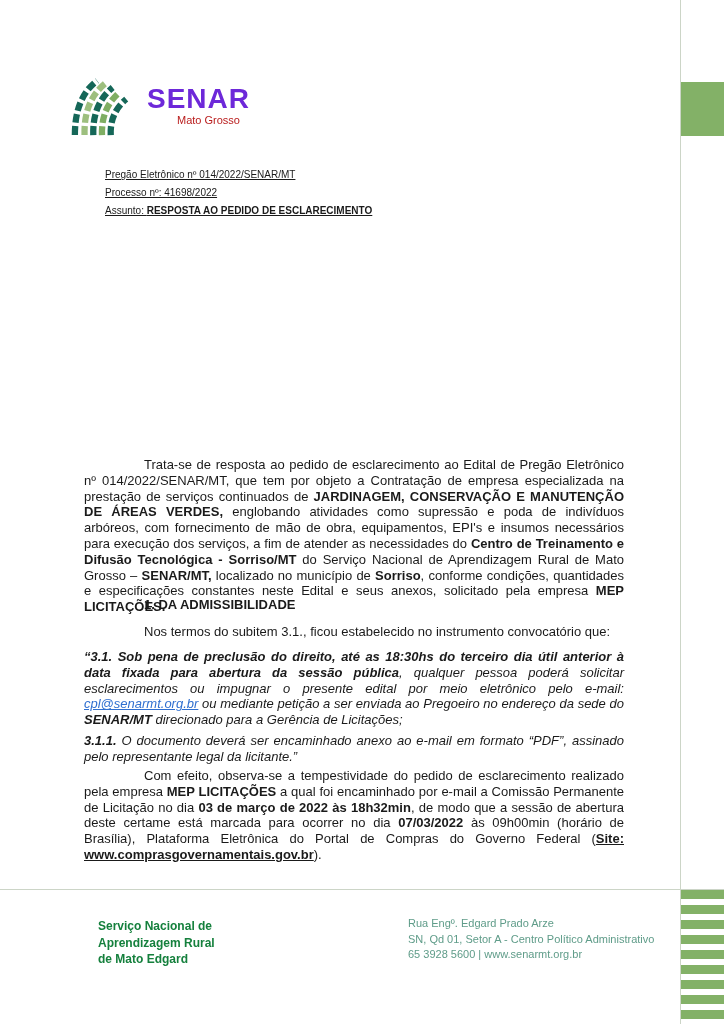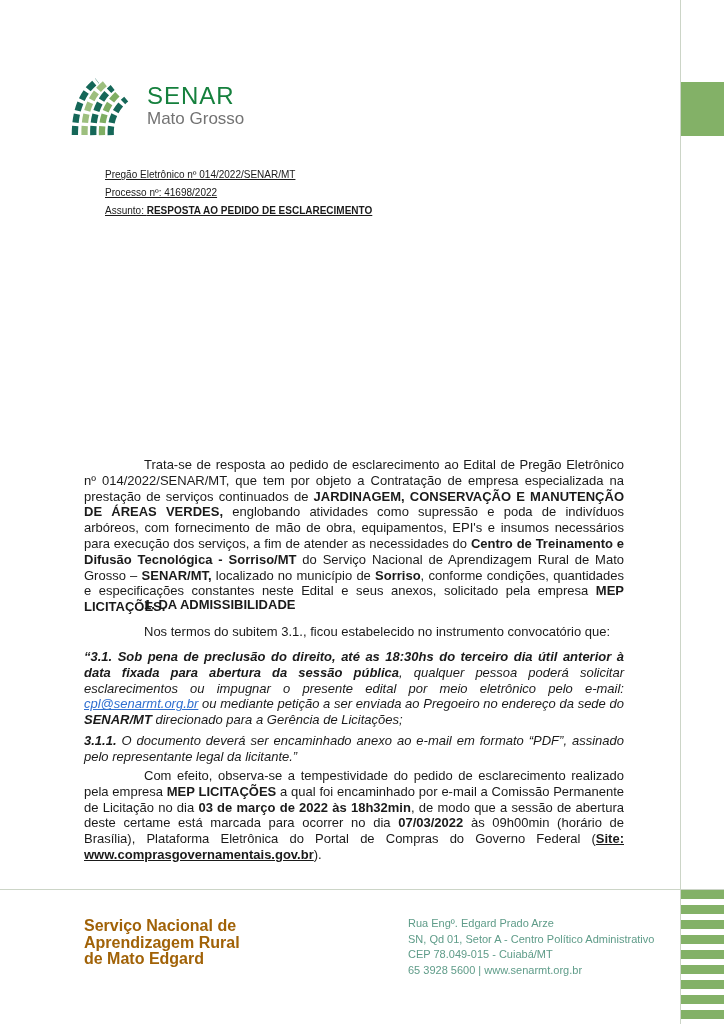--- a/index.html
+++ b/index.html
@@ -13,40 +13,40 @@
   .green-stripes {
     position:absolute; left:681px; top:890px; width:43px; height:134px;
     background:repeating-linear-gradient(180deg,#83b167 0 9px,#ffffff 9px 15px);
   }
   .hline { position:absolute; left:0; top:889px; width:724px; height:1px; background:#ccd5c7; }
 
   
   .logo { position:absolute; left:66px; top:74px; display:flex; align-items:center; }
   .logo-icon { width:72px; height:62px; }
   .logo-text { margin-left:9px; }
-  .brand { font-size:24px; font-weight:normal; color:#15803d; letter-spacing:1px; line-height:1; }
-  .region { font-size:17px; color:#737373; margin-top:2px; line-height:1; }
+  .brand { font-size:28px; font-weight:bold; color:#6d28d9; letter-spacing:1px; line-height:1; }
+  .region { font-size:11px; color:#b91c1c; margin-top:2px; line-height:1;margin-left:30px; }
 
   
   .doc-header { position:absolute; left:105px; top:166px; font-size:10px; line-height:18px;text-decoration:underline; }
 
   
   .para {
     position:absolute; left:84px; width:540px; text-align:justify;
     font-size:13px; line-height:15.8px;
   }
   .indent { text-indent:60px; }
   .quote { font-style:italic; }
   .heading { font-weight:bold; text-align:left; }
   .email-link { color:#2f6fd0; text-decoration:underline; cursor:pointer; }
 
   
   .footer-org {
-    position:absolute; left:84px; top:918px; font-weight:bold;
-    color:#a16207; font-size:16px; line-height:16.5px;
+    position:absolute; left:98px; top:918px; font-weight:bold;
+    color:#15803d; font-size:12px; line-height:16.5px;
   }
   .footer-addr {
     position:absolute; left:408px; top:916px;
     color:#5f9c89; font-size:11px; line-height:15.5px;
   }
 </style>
 </head>
 <body>
 
 <div class="page">
@@ -89,17 +89,16 @@
   <div class="para indent" style="top:768px"><span>Com efeito, observa-se a tempestividade do pedido de esclarecimento realizado pela empresa </span><span style="font-weight: bold;">MEP LICITAÇÕES</span><span> a qual foi encaminhado por e-mail a Comissão Permanente de Licitação no dia </span><span style="font-weight: bold;">03 de março de 2022 às 18h32min</span><span>, de modo que a sessão de abertura deste certame está marcada para ocorrer no dia </span><span style="font-weight: bold;">07/03/2022</span><span> às 09h00min (horário de Brasília), Plataforma Eletrônica do Portal de Compras do Governo Federal (</span><span style="font-weight: bold; text-decoration: underline;">Site: www.comprasgovernamentais.gov.br</span><span>).</span></div>
 
   <div class="footer-org">
     <div>Serviço Nacional de</div>
     <div>Aprendizagem Rural</div>
     <div>de Mato Edgard</div>
   </div>
   <div class="footer-addr">
     <div>Rua Engº. Edgard Prado Arze</div>
     <div>SN, Qd 01, Setor A - Centro Político Administrativo</div>
-    <div>CEP 78.049-015 - Cuiabá/MT</div>
     <div>65 3928 5600 | www.senarmt.org.br</div>
   </div>
 
 </div>
 
 </body></html>

